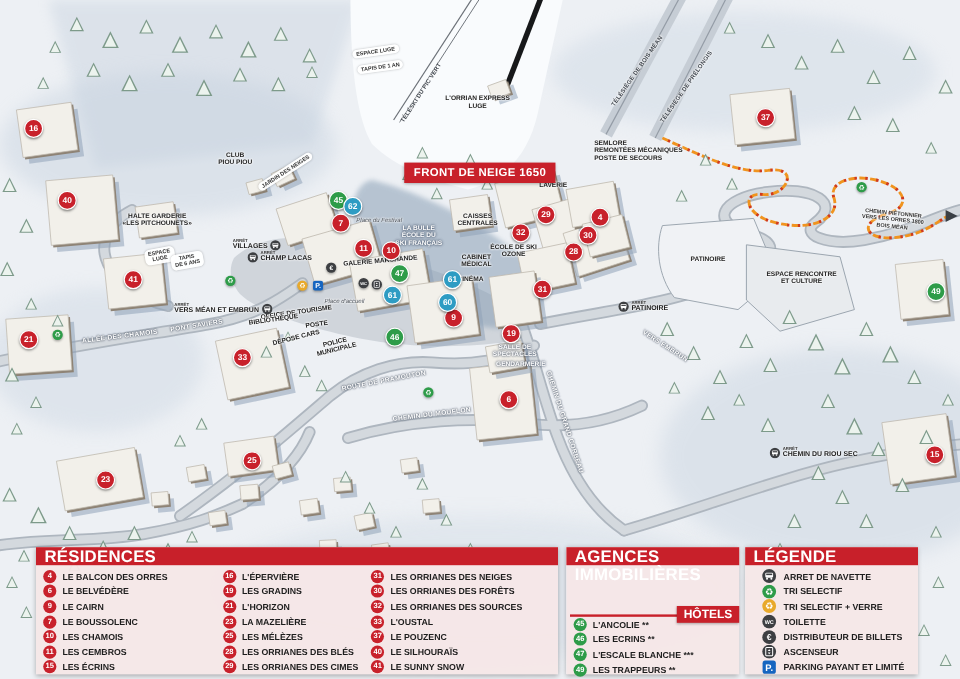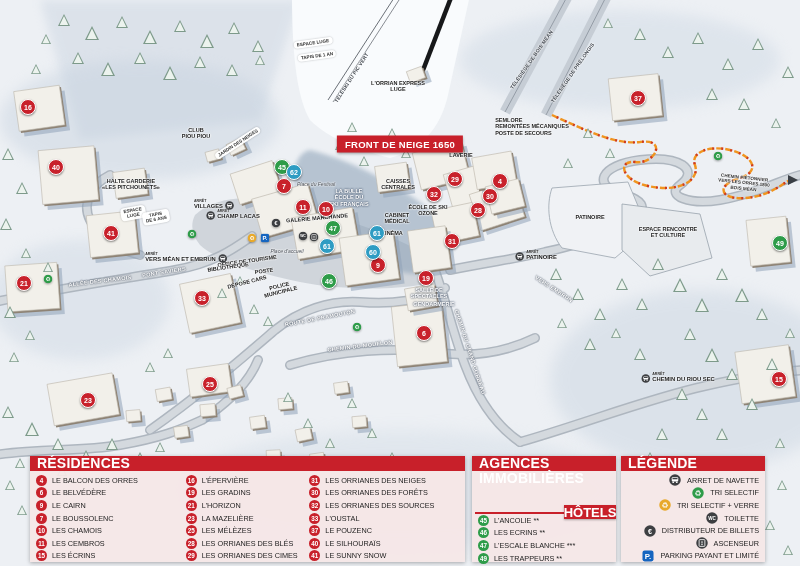--- a/index.html
+++ b/index.html
@@ -49,28 +49,28 @@
   .panel{position:absolute;top:456px;height:106px;background:rgba(246,231,231,.95);
     box-shadow:0 1px 4px rgba(0,0,0,.3);z-index:10;}
   .panel-header{background:#c8202a;color:#fff;font-weight:bold;font-size:14px;
     height:15px;line-height:15px;padding:0 7px;letter-spacing:.2px;}
   .cols{display:flex;padding:3px 4px 0 6px;}
   .col1{width:150px}.col2{width:124px}.col3{width:152px}
   .prow{display:flex;align-items:center;gap:5px;height:12.6px;}
   .num{width:11px;height:11px;border-radius:50%;color:#fff;font-size:6.3px;font-weight:bold;
     display:flex;align-items:center;justify-content:center;flex:none;}
   .num.residence{background:#c8212b}.num.agence{background:#2e9cc3}.num.hotel{background:#2e9c49}
-  .plabel{font-size:7.3px;font-weight:normal;color:#1d1d1d;white-space:nowrap;}
+  .plabel{font-size:7.3px;font-weight:bold;color:#1d1d1d;white-space:nowrap;}
   .rows{padding:3px 6px 0 6px;}
   .hr-red{position:absolute;left:3px;right:3px;top:56px;border-top:2px solid #c8202a;}
   .hotels-banner{position:absolute;left:92px;top:49px;width:52px;height:14px;background:#c8202a;
-    color:#fff;font-weight:bold;font-size:13px;display:flex;align-items:center;justify-content:center;
+    color:#fff;font-weight:bold;font-size:10px;display:flex;align-items:center;justify-content:center;
     box-shadow:0 1px 2px rgba(0,0,0,.3);z-index:2;}
   #hotel-rows{position:absolute;top:58px;left:0;right:0;padding:0 6px;text-align:center;}
-  .lrow{display:flex;align-items:center;gap:6px;height:12.6px;padding-left:8px;justify-content:flex-end;}
+  .lrow{display:flex;align-items:center;gap:6px;height:12.6px;padding-left:8px;}
   .lrow .ic{flex:none;line-height:0;}
 </style>
 </head>
 <body>
 
 <div id="app">
 
   <svg id="terrain" width="800" height="566" viewBox="0 0 800 566">
     <rect x="0" y="0" width="800" height="566" fill="#edf0f4"></rect>
 

